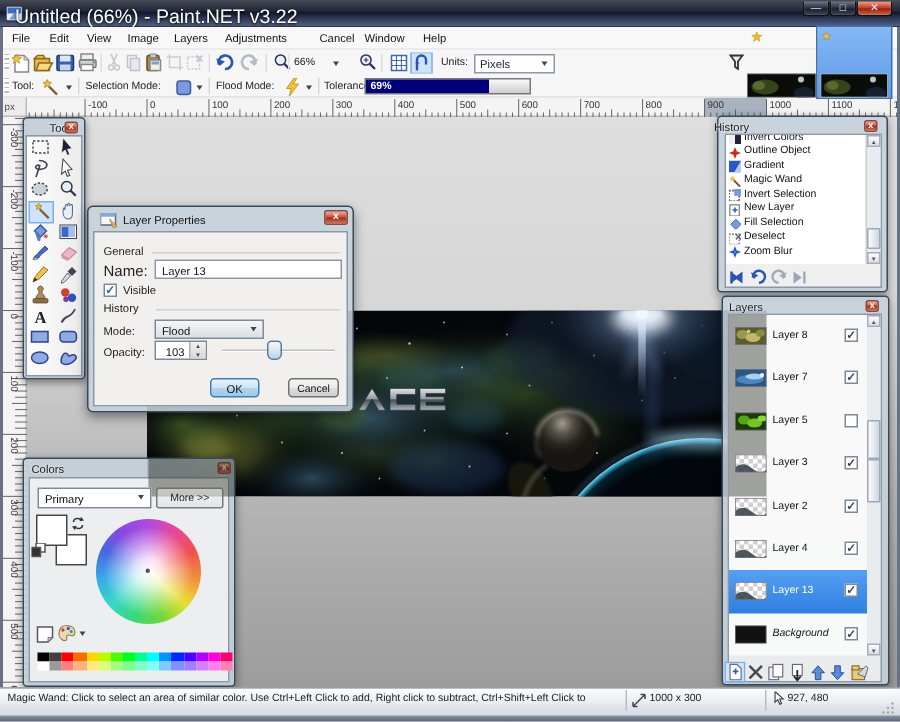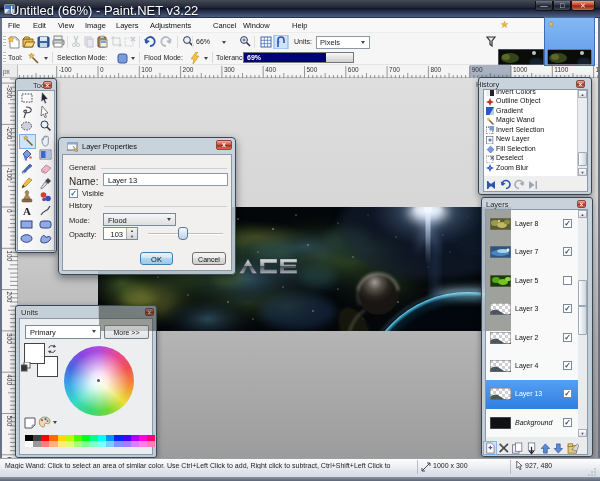--- a/index.html
+++ b/index.html
@@ -57,21 +57,21 @@
 
 <div id="menubar" class="abs"></div>
 <div class="mitem" style="left:8px">File</div>
 <div class="mitem" style="left:33px">Edit</div>
 <div class="mitem" style="left:58px">View</div>
 <div class="mitem" style="left:85px">Image</div>
 <div class="mitem" style="left:116px">Layers</div>
 <div class="mitem" style="left:150px">Adjustments</div>
 <div class="mitem" style="left:213px">Cancel</div>
 <div class="mitem" style="left:243px">Window</div>
-<div class="mitem" style="left:292px">Help</div>
+<div class="mitem" style="left:282px">Help</div>
 <svg class="abs" style="left:501px;top:21px" width="7" height="7" viewBox="0 0 10 10">
     <path d="M5 0 L6.3 3.4 L10 3.6 L7.1 5.9 L8.1 9.4 L5 7.4 L1.9 9.4 L2.9 5.9 L0 3.6 L3.7 3.4 Z" fill="#e8b83a" stroke="#b8860b" stroke-width=".4"></path>
   </svg>
 
 <div id="tb1" class="abs"></div>
 <div id="tb2" class="abs"></div>
 <div class="grip" style="left:3px;top:36px;height:11px"></div>
 <svg class="abs" style="left:8px;top:35px" width="430" height="14" viewBox="0 0 430 14">
 
  <g transform="translate(0,0)">
@@ -1054,21 +1054,21 @@
       <path d="M5.5 11 L10 6 H7.5 V1 H3.5 V6 H1 Z" fill="#5a8ad8" stroke="#2a4a90" stroke-width=".7"></path>
     </g>
  <g transform="translate(92,2)">
       <rect x="0" y="3" width="9" height="8" fill="#e8c87a" stroke="#8a6a2a" stroke-width=".8"></rect>
       <rect x="0" y="1" width="5" height="3" fill="#e8c87a" stroke="#8a6a2a" stroke-width=".8"></rect>
       <path d="M4 7 L10 1 l1.5 1.5 L9.5 9 Z" fill="#d0d8e0" stroke="#556" stroke-width=".6"></path>
     </g>
 </svg>
 
 <div class="abs" style="left:15px;top:305px;width:142px;height:153px;background:rgba(198,209,219,.88);border:1px solid #384858;border-radius:3px;box-shadow:0 2px 6px rgba(0,0,0,.4)"></div>
-<div class="ptitle" style="left:21px;top:308px">Units</div>
+<div class="ptitle" style="left:21px;top:308px">Colors</div>
 <div class="pclose" style="left:145px;top:308px">x</div>
 <div class="abs" style="left:19px;top:318px;width:134px;height:137px;background:rgba(243,243,243,.85);border:1px solid #8a98a8"></div>
 <div class="abs" style="left:99px;top:306px;width:57px;height:25px;background:rgba(26,29,18,.4)"></div>
 <div class="abs" style="left:25px;top:325px;width:76px;height:14px;background:#fff;border:1px solid #7a8a9a;font-size:7.5px;color:#111;padding:2px 0 0 4px">Primary</div>
 <div class="darr" style="left:92px;top:330px"></div>
 <div class="abs" style="left:104px;top:325px;width:45px;height:14px;background:linear-gradient(180deg,rgba(248,248,248,.5),rgba(214,218,224,.5));border:1px solid rgba(90,95,100,.8);border-radius:2px;font-size:7px;color:#222;text-align:center;padding-top:2.5px">More &gt;&gt;</div>
 <div class="abs" style="left:37px;top:356px;width:21px;height:21px;background:#fff;border:1px solid #444"></div>
 <div class="abs" style="left:24px;top:343px;width:21px;height:21px;background:#fff;border:1px solid #444"></div>
 <svg class="abs" style="left:47px;top:344px" width="10" height="10" viewBox="0 0 10 10">
     <path d="M2 4 C2 1.5 5 1 7 2.5 M8 6 C8 8.5 5 9 3 7.5" fill="none" stroke="#334" stroke-width="1"></path>

